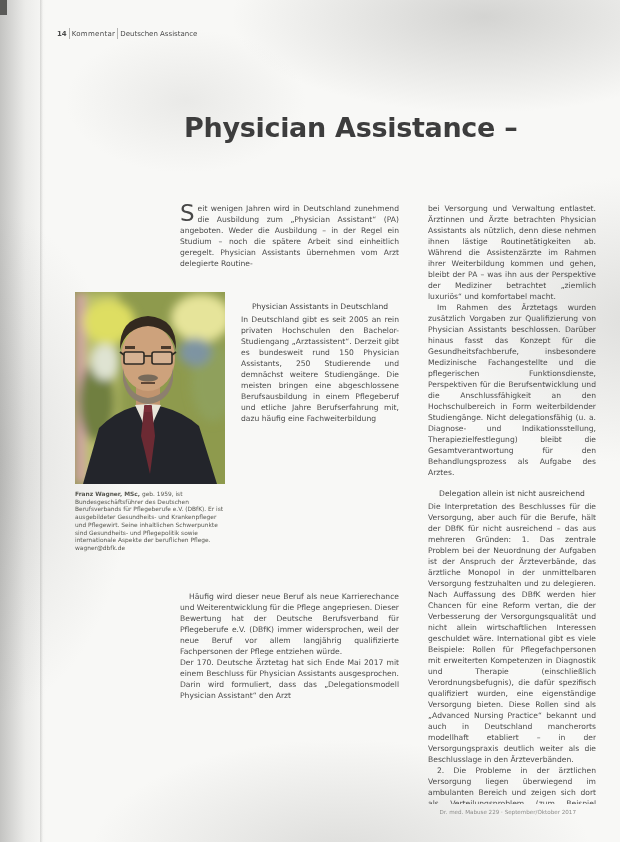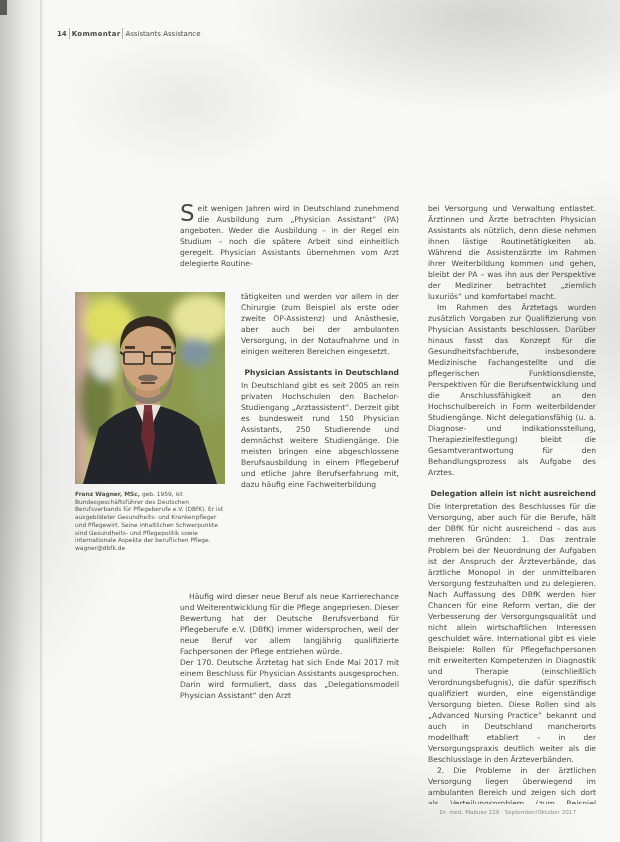--- a/index.html
+++ b/index.html
@@ -16,33 +16,33 @@
   }
   .gutter{position:absolute;left:0;top:0;width:46px;height:100%;
     background:linear-gradient(90deg, rgba(110,110,108,.38), rgba(160,160,158,.14) 55%, transparent);}
   .corner-mark{position:absolute;left:0;top:0;width:7px;height:15px;background:#5a5a58;}
   .fold{position:absolute;left:40px;top:0;width:3px;height:100%;background:linear-gradient(90deg,rgba(120,120,118,.25),transparent);}
 
   .header{position:absolute;left:57px;top:28px;display:flex;align-items:center;gap:2px;
     font-size:7px;color:#4b4b4b;}
   .header .sep{width:1px;height:11px;background:#b3b3b1;}
   .pagenum{font-weight:bold;}
-  .section{font-weight:bold;letter-spacing:.3px;}
+  .section{font-weight:normal;letter-spacing:.3px;}
 
   .title{position:absolute;left:184px;top:112px;font-size:27px;font-weight:700;color:#3d3d3d;letter-spacing:-.3px;}
   .subtitle{position:absolute;left:185px;top:149px;font-size:14.5px;font-weight:400;color:#4f4f4d;}
 
   .col{position:absolute;text-align:justify;font-size:7.6px;line-height:11px;color:#4a4a4a;overflow:hidden;hyphens:auto;}
   #intro{left:180px;top:203px;width:219px;height:88px;}
   #wrapb{left:241px;top:291px;width:158px;height:300px;}
   #contc{left:180px;top:591px;width:219px;height:230px;}
   #rightcol{left:428px;top:203px;width:168px;height:601px;}
   .col p{margin:0;}
   .col p.indent{text-indent:9px;}
-  .bodyhead{font-size:7.6px;line-height:11px;font-weight:700;color:#3e3e3e;margin:10px 0 2px;text-align:right;}
+  .bodyhead{font-size:7.6px;line-height:11px;font-weight:400;color:#3e3e3e;margin:10px 0 2px;text-align:center;}
   .dropcap{float:left;font-size:23px;line-height:19px;padding:1px 3px 0 0;color:#474747;}
 
   .photo{position:absolute;left:75px;top:292px;width:150px;height:192px;display:block;}
   .caption{position:absolute;left:75px;top:491px;width:150px;font-size:5.9px;line-height:7.7px;
     color:#56564f;text-align:left;}
   .caption .cap-name{font-weight:700;}
 
   .footer{position:absolute;left:380px;top:809px;width:196px;text-align:right;font-size:5.6px;color:#8b8b89;}
 </style>
 </head>
@@ -51,32 +51,32 @@
 <div class="page">
   <div class="gutter"></div>
   <div class="fold"></div>
   <div class="corner-mark"></div>
 
   <div class="header">
     <span class="pagenum">14</span>
     <span class="sep"></span>
     <span class="section">Kommentar</span>
     <span class="sep"></span>
-    <span class="article">Assistants Assistance</span>
+    <span class="article">Deutschen Assistance</span>
   </div>
 
+  <div class="title">Physician Assistance –</div>
 
   <div class="col" id="intro">
     <p>
       <span class="dropcap">S</span><span>eit wenigen Jahren wird in Deutschland zunehmend die Ausbildung zum „Physician Assistant“ (PA) angeboten. Weder die Ausbildung – in der Regel ein Studium – noch die spätere Arbeit sind einheitlich geregelt. Physician Assistants übernehmen vom Arzt delegierte Routine-</span>
     </p>
   </div>
 
   <div class="col" id="wrapb">
-    <p>tätigkeiten und werden vor allem in der Chirurgie (zum Beispiel als erste oder zweite OP-Assistenz) und Anästhesie, aber auch bei der ambulanten Versorgung, in der Notaufnahme und in einigen weiteren Bereichen eingesetzt.</p>
     <div class="bodyhead">Physician Assistants in Deutschland</div>
     <p>In Deutschland gibt es seit 2005 an rein privaten Hochschulen den Bachelor-Studiengang „Arztassistent“. Derzeit gibt es bundesweit rund 150 Physician Assistants, 250 Studierende und demnächst weitere Studiengänge. Die meisten bringen eine abgeschlossene Berufsausbildung in einem Pflegeberuf und etliche Jahre Berufserfahrung mit, dazu häufig eine Fachweiterbildung</p>
   </div>
 
   <div class="col" id="contc">
     <p class="indent">Häufig wird dieser neue Beruf als neue Karrierechance und Weiterentwicklung für die Pflege angepriesen. Dieser Bewertung hat der Deutsche Berufsverband für Pflegeberufe e.V. (DBfK) immer widersprochen, weil der neue Beruf vor allem langjährig qualifizierte Fachpersonen der Pflege entziehen würde.</p>
     <p>Der 170. Deutsche Ärztetag hat sich Ende Mai 2017 mit einem Beschluss für Physician Assistants ausgesprochen. Darin wird formuliert, dass das „Delegationsmodell Physician Assistant“ den Arzt</p>
   </div>
 
   <div class="col" id="rightcol">

